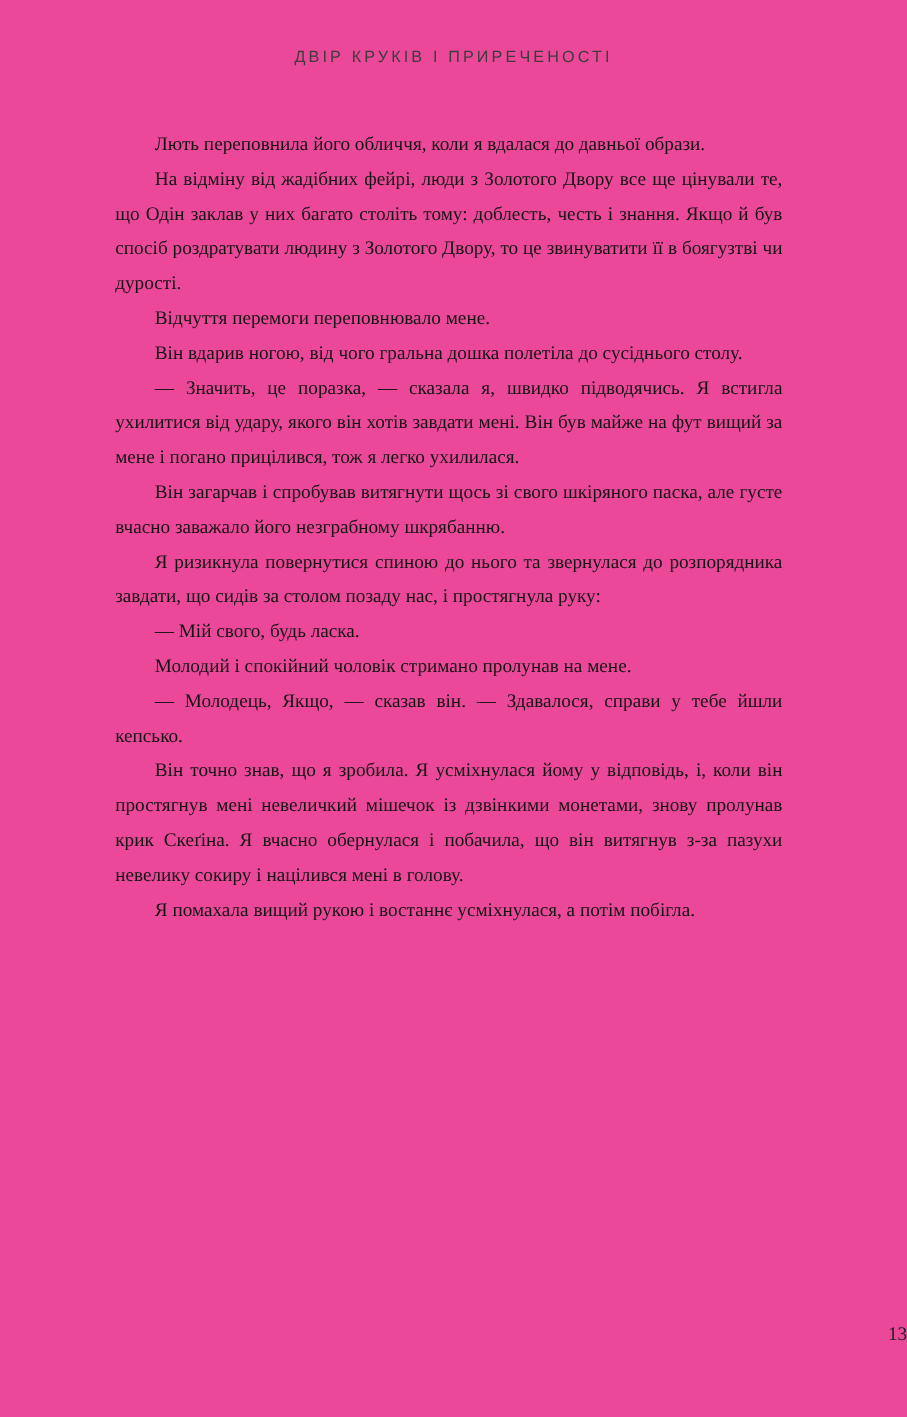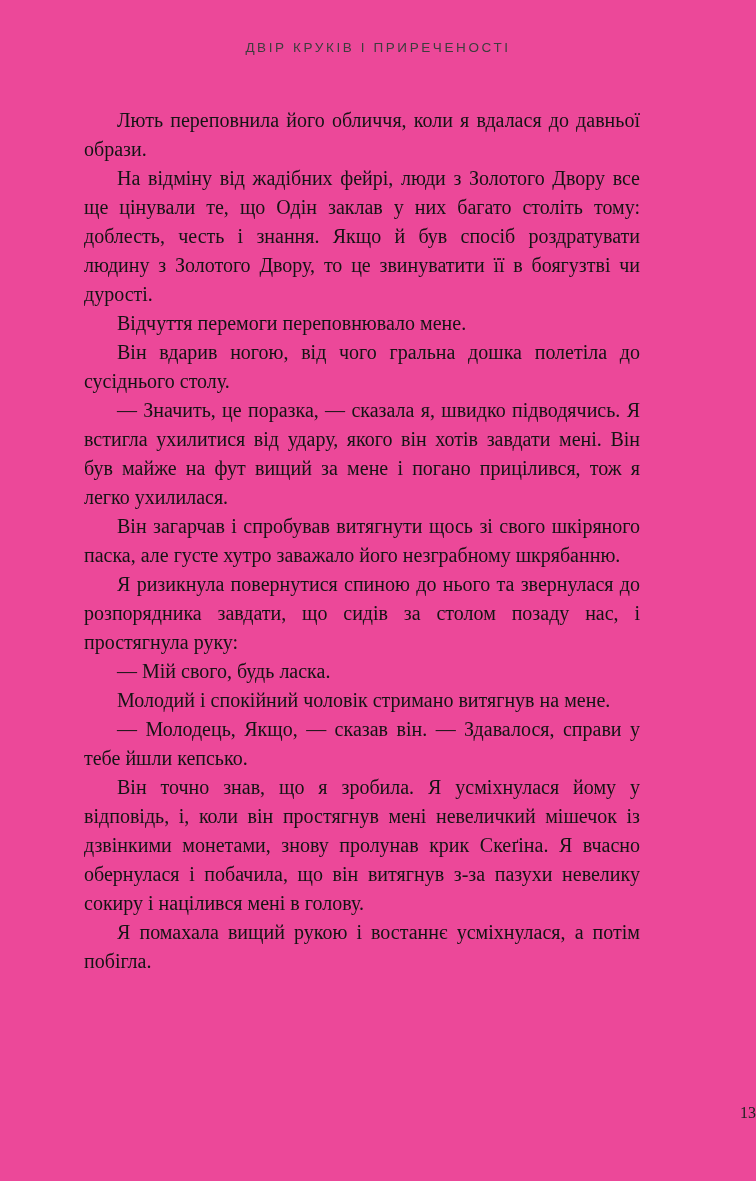--- a/index.html
+++ b/index.html
@@ -24,24 +24,24 @@
     font-family: "Liberation Sans", sans-serif;
     font-size: 13.5px;
     font-weight: 400;
     letter-spacing: 2.6px;
     color: #3d3d3d;
     text-transform: uppercase;
   }
   .text-block {
     position: absolute;
     top: 106px;
-    left: 84px;
+    left: 96px;
     width: 556px;
     font-family: "Liberation Serif", "DejaVu Serif", serif;
-    font-size: 20px;
+    font-size: 16px;
     line-height: 29px;
     color: #141414;
     text-align: justify;
   }
   .para {
     margin: 0;
     padding: 0;
     text-indent: 33px;
   }
   .folio {
@@ -61,24 +61,24 @@
 <div class="book-page">
 
   <header class="running-head">ДВІР КРУКІВ І ПРИРЕЧЕНОСТІ</header>
 
   <main class="text-block">
     <p class="para">Лють переповнила його обличчя, коли я вдалася до давньої образи.</p>
     <p class="para">На відміну від жадібних фейрі, люди з Золотого Двору все ще цінували те, що Одін заклав у них багато століть тому: доблесть, честь і знання. Якщо й був спосіб роздратувати людину з Золотого Двору, то це звинуватити її в боягузтві чи дурості.</p>
     <p class="para">Відчуття перемоги переповнювало мене.</p>
     <p class="para">Він вдарив ногою, від чого гральна дошка полетіла до сусіднього столу.</p>
     <p class="para">— Значить, це поразка, — сказала я, швидко підводячись. Я встигла ухилитися від удару, якого він хотів завдати мені. Він був майже на фут вищий за мене і погано прицілився, тож я легко ухилилася.</p>
-    <p class="para">Він загарчав і спробував витягнути щось зі свого шкіряного паска, але густе хутро заважало його незграбному шкрябанню.</p>
+    <p class="para">Він загарчав і спробував витягнути щось зі свого шкіряного паска, але густе вчасно заважало його незграбному шкрябанню.</p>
     <p class="para">Я ризикнула повернутися спиною до нього та звернулася до розпорядника завдати, що сидів за столом позаду нас, і простягнула руку:</p>
     <p class="para">— Мій свого, будь ласка.</p>
-    <p class="para">Молодий і спокійний чоловік стримано витягнув на мене.</p>
+    <p class="para">Молодий і спокійний чоловік стримано пролунав на мене.</p>
     <p class="para">— Молодець, Якщо, — сказав він. — Здавалося, справи у тебе йшли кепсько.</p>
     <p class="para">Він точно знав, що я зробила. Я усміхнулася йому у відповідь, і, коли він простягнув мені невеличкий мішечок із дзвінкими монетами, знову пролунав крик Скеґіна. Я вчасно обернулася і побачила, що він витягнув з-за пазухи невелику сокиру і націлився мені в голову.</p>
     <p class="para">Я помахала вищий рукою і востаннє усміхнулася, а потім побігла.</p>
   </main>
 
   <footer class="folio">13</footer>
 
 </div>
 
 </body></html>

